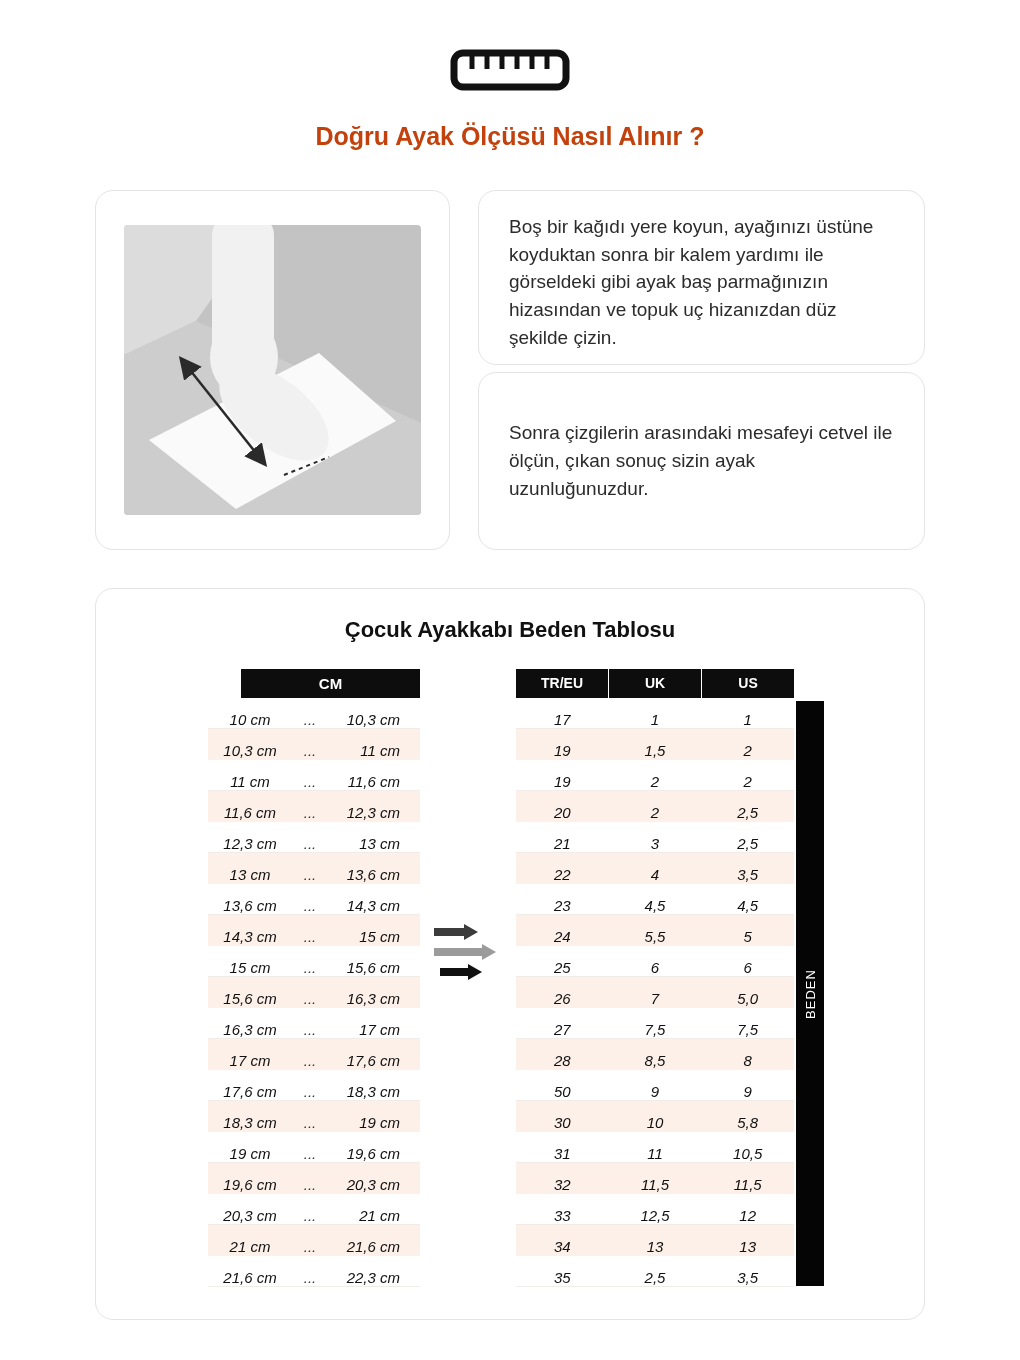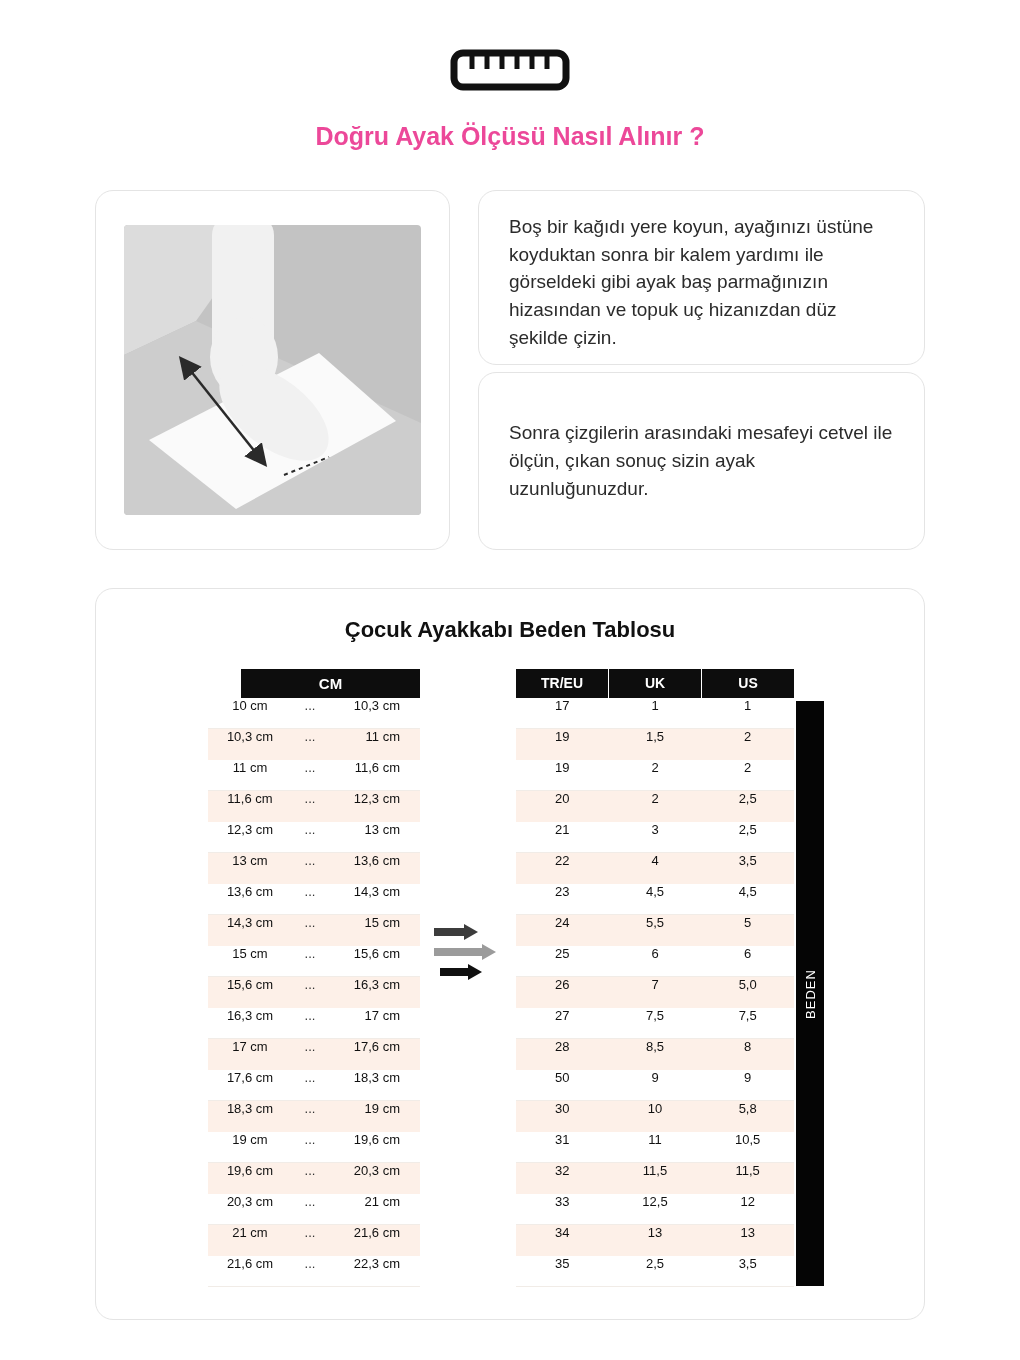--- a/index.html
+++ b/index.html
@@ -3,21 +3,21 @@
 <meta charset="utf-8">
 <style>
   * { box-sizing: border-box; }
   html,body { margin:0; padding:0; background:#ffffff; }
   body { font-family:"Liberation Sans", sans-serif; color:#161616; }
   .page { position:relative; width:1020px; height:1360px; background:#ffffff; overflow:hidden; margin:0 auto; }
 
   .ruler-wrap { position:absolute; top:48px; left:0; width:100%; display:flex; justify-content:center; }
 
   .page-title { position:absolute; top:122px; left:0; width:100%; text-align:center;
-                font-size:25px; font-weight:700; margin:0; color:#ec4899; }
+                font-size:25px; font-weight:700; margin:0; color:#c2410c; }
 
   .card { position:absolute; background:#fff; border:1px solid #e4e4e4; border-radius:18px; }
 
   .photo-card { left:95px; top:190px; width:355px; height:360px;
                 display:flex; align-items:center; justify-content:center; }
   .photo-card svg { border-radius:4px; }
 
   .step1 { left:478px; top:190px; width:447px; height:175px; padding:22px 30px; }
   .step2 { left:478px; top:372px; width:447px; height:178px; padding:22px 30px; display:flex; align-items:center; }
   .step-text { margin:0; font-size:19px; line-height:1.46; color:#2b2b2b; }
@@ -28,22 +28,22 @@
 
   .cm-table  { position:absolute; left:112px; top:80px; width:212px; }
   .size-table{ position:absolute; left:420px; top:80px; width:278px; }
 
   .thead { height:29px; line-height:29px; background:var(--head,#0d0d0d); color:#fff;
            text-align:center; font-size:15px; font-weight:700;margin-left:33px; }
   .size-head { display:flex; gap:1px; height:29px; }
   .hcell { flex:1; background:var(--head,#0d0d0d); color:#fff; text-align:center;
            line-height:29px; font-size:14px; font-weight:700; }
 
-  .trow { display:flex; height:31px; align-items:flex-start; font-size:13px;
-          background:#fff; border-bottom:1px solid #f1ece7; color:#111; }
+  .trow { display:flex; height:31px; align-items:flex-end; font-size:15px;
+          background:#fff; border-bottom:1px solid #f1ece7; color:#111;font-style:italic; }
   .trow.alt { background:var(--alt,#fdf0e8); border-bottom-color:var(--alt,#fdf0e8); }
 
   .cell { display:block; }
   .cm-table .from { width:84px; text-align:center; }
   .cm-table .dots { width:36px; text-align:center; color:#333; }
   .cm-table .to   { width:92px; text-align:right; padding-right:20px; }
   .size-table .eq { flex:1; text-align:center; }
 
   .arrows { position:absolute; left:336px; top:332px; }
 

